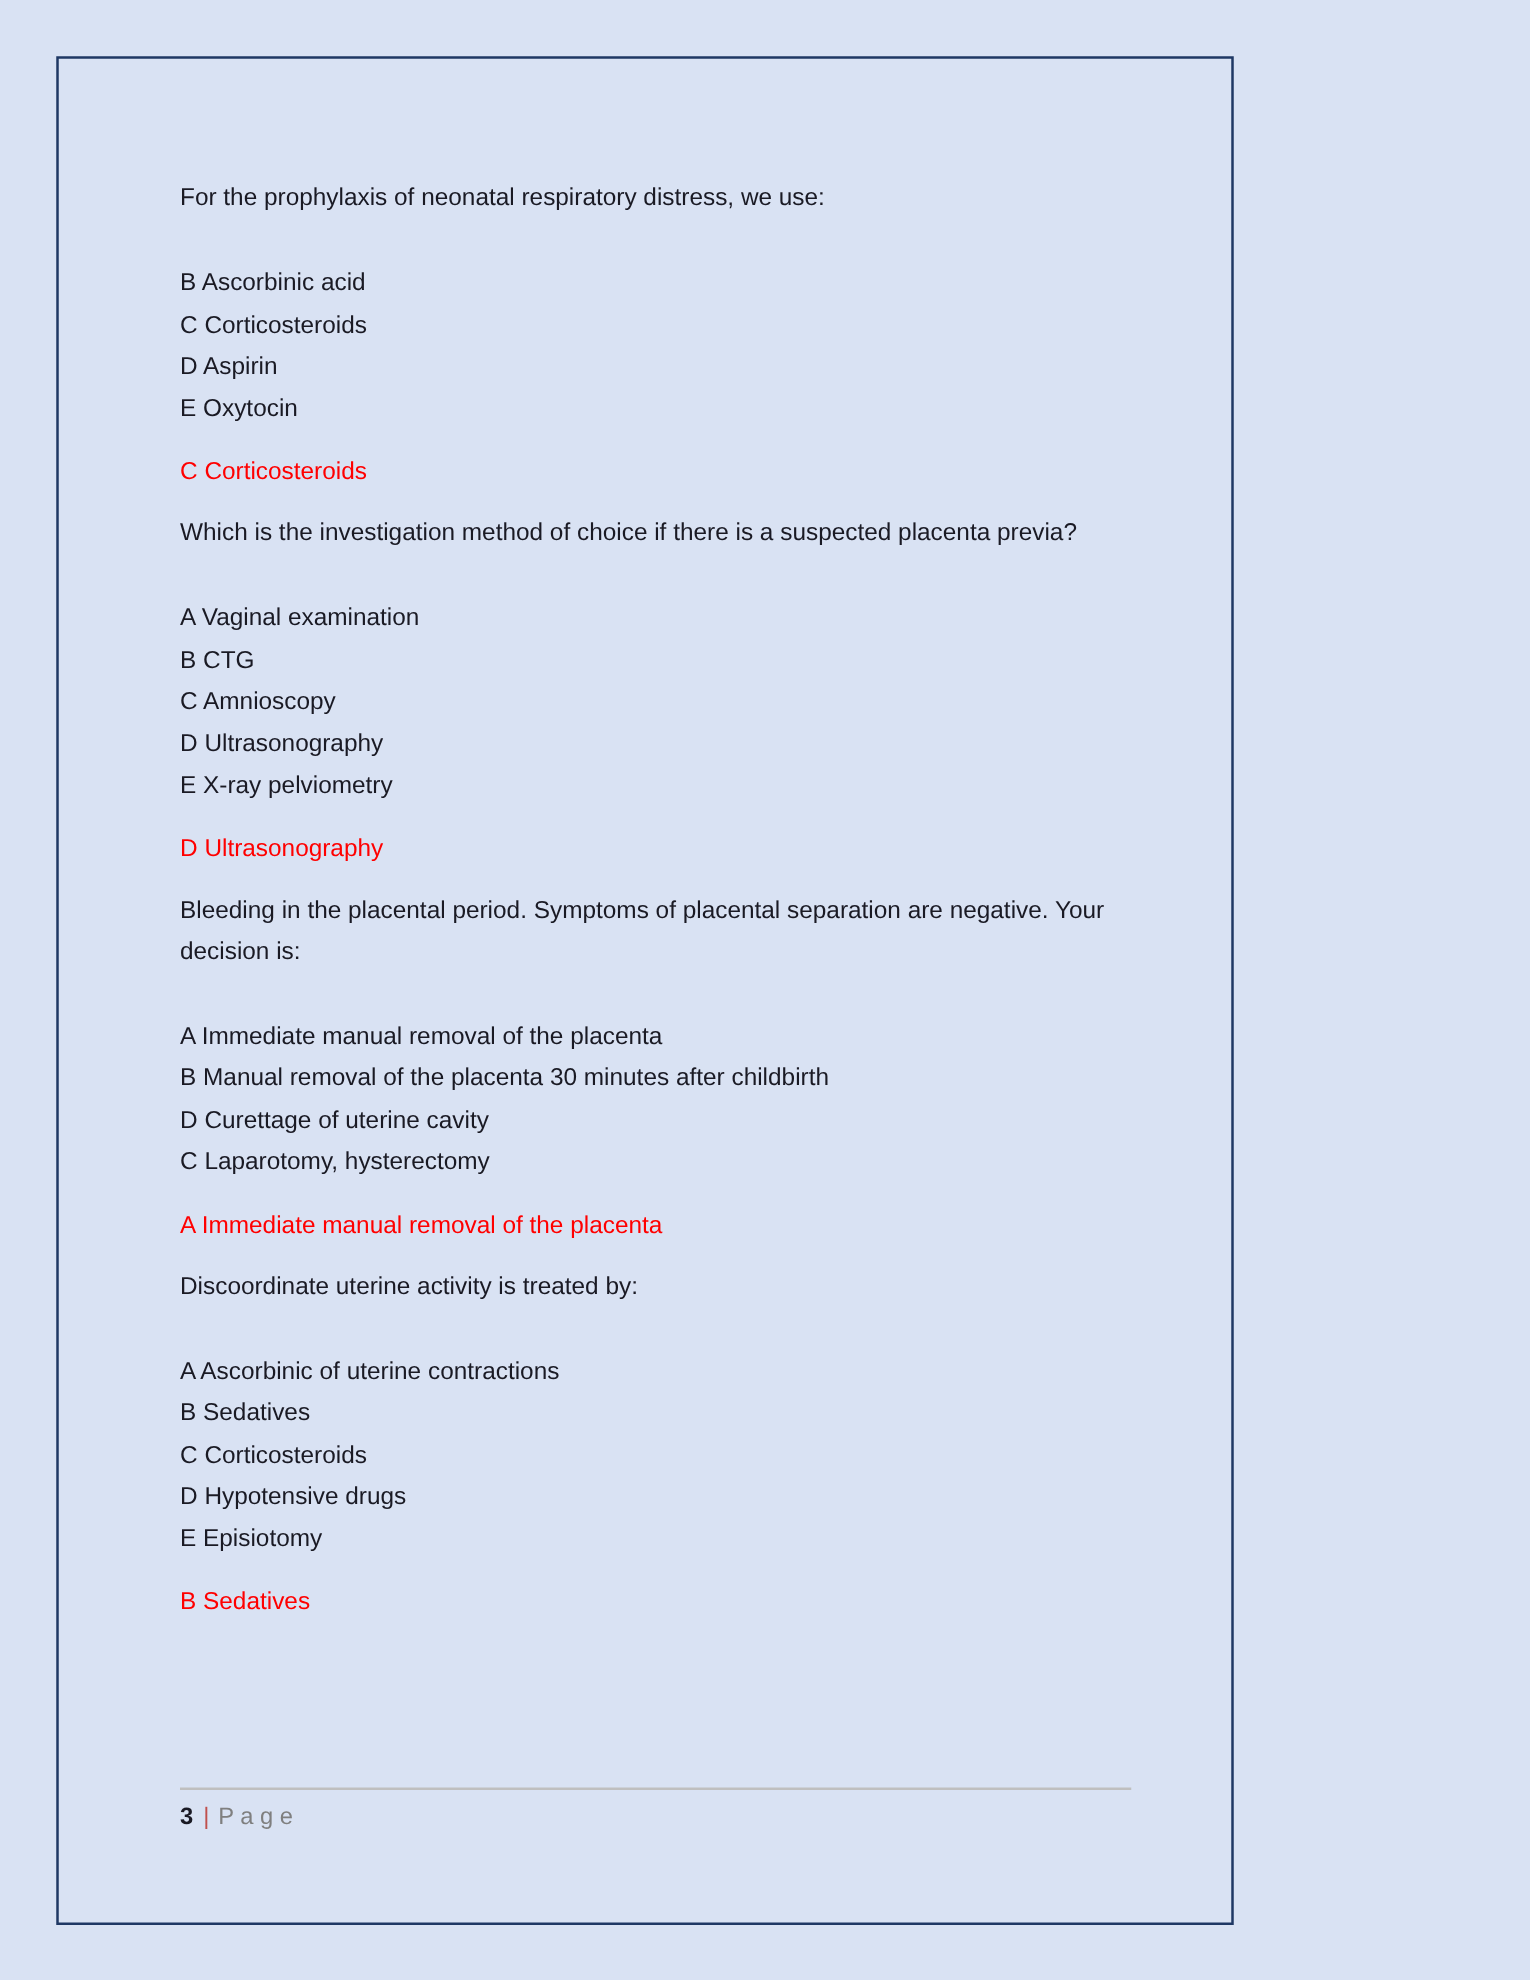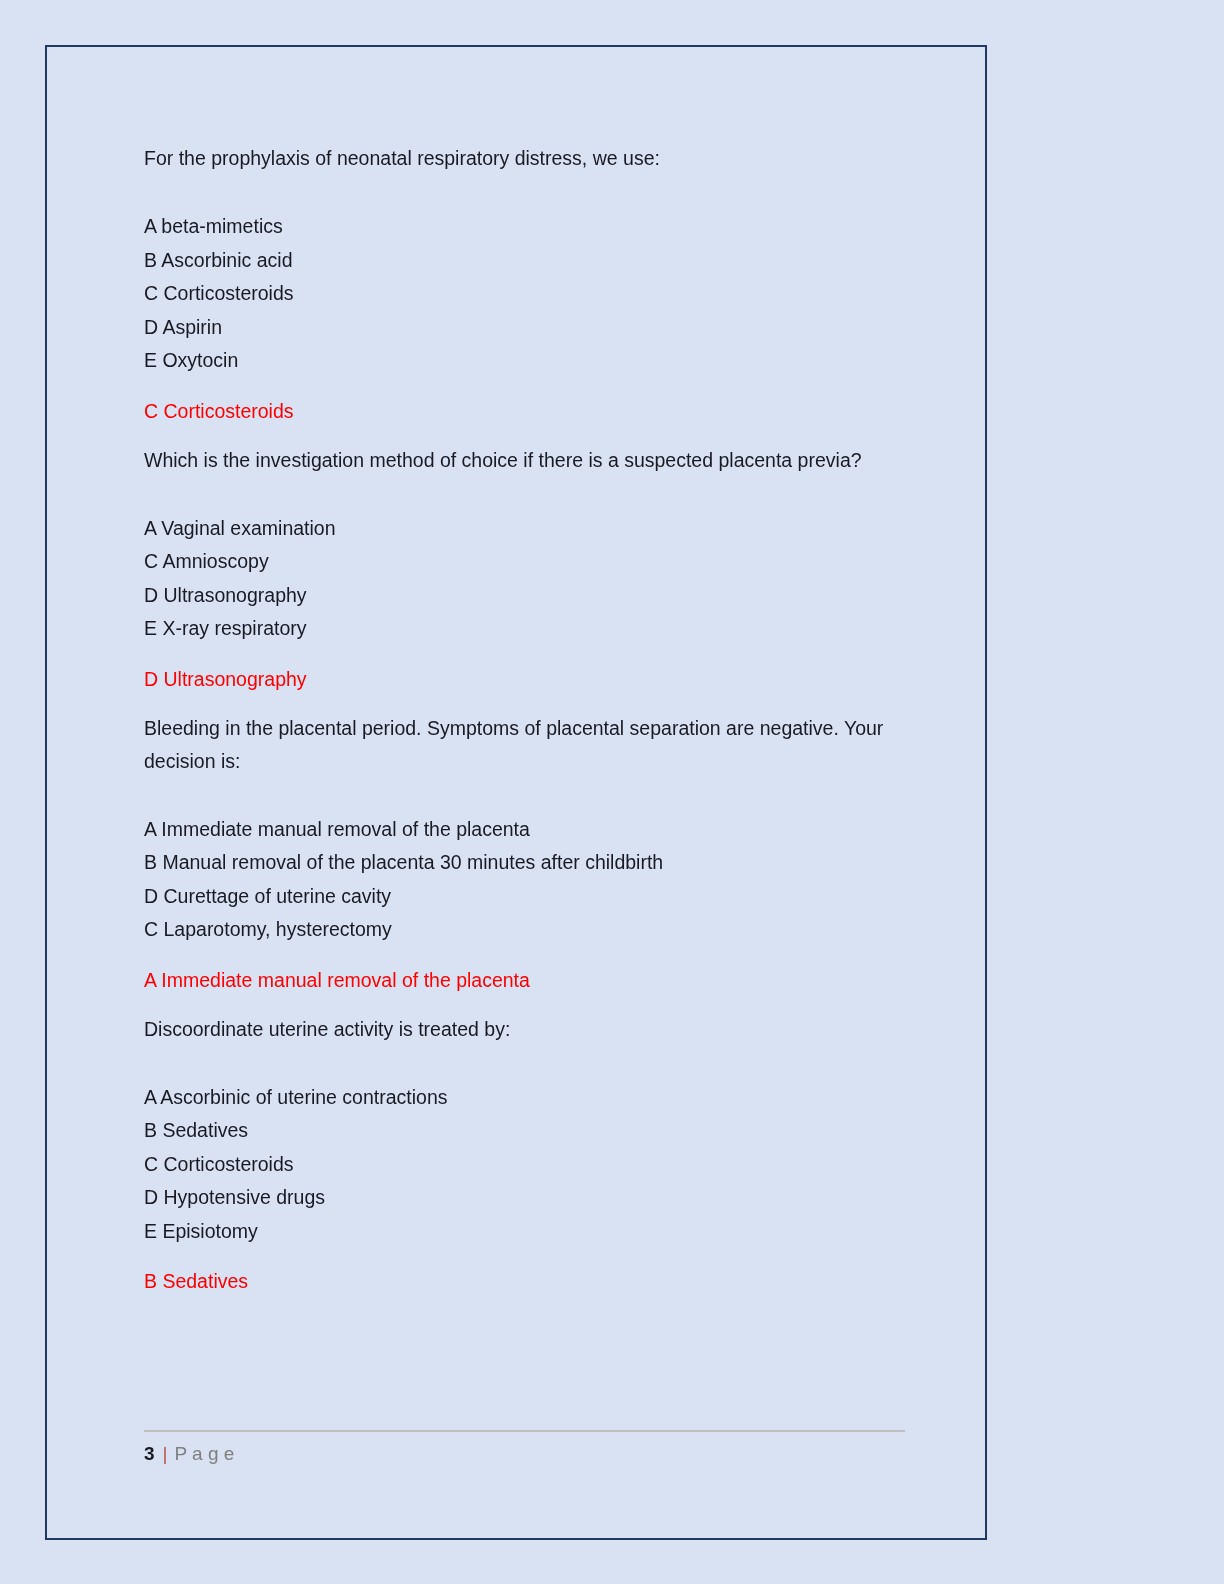--- a/index.html
+++ b/index.html
@@ -73,36 +73,36 @@
 </style>
 </head>
 <body>
 
 <div class="page">
   <div class="content">
 
     <section class="question">
       <p class="prompt">For the prophylaxis of neonatal respiratory distress, we use:</p>
       <div class="options">
-        <div class="option">A beta-mimetics</div>
         <div class="option">B Ascorbinic acid</div>
         <div class="option">C Corticosteroids</div>
         <div class="option">D Aspirin</div>
         <div class="option">E Oxytocin</div>
       </div>
       <p class="answer">C Corticosteroids</p>
     </section>
 
     <section class="question">
       <p class="prompt">Which is the investigation method of choice if there is a suspected placenta previa?</p>
       <div class="options">
         <div class="option">A Vaginal examination</div>
+        <div class="option">B CTG</div>
         <div class="option">C Amnioscopy</div>
         <div class="option">D Ultrasonography</div>
-        <div class="option">E X-ray respiratory</div>
+        <div class="option">E X-ray pelviometry</div>
       </div>
       <p class="answer">D Ultrasonography</p>
     </section>
 
     <section class="question">
       <p class="prompt">Bleeding in the placental period. Symptoms of placental separation are negative. Your decision is:</p>
       <div class="options">
         <div class="option">A Immediate manual removal of the placenta</div>
         <div class="option">B Manual removal of the placenta 30 minutes after childbirth</div>
         <div class="option">D Curettage of uterine cavity</div>

